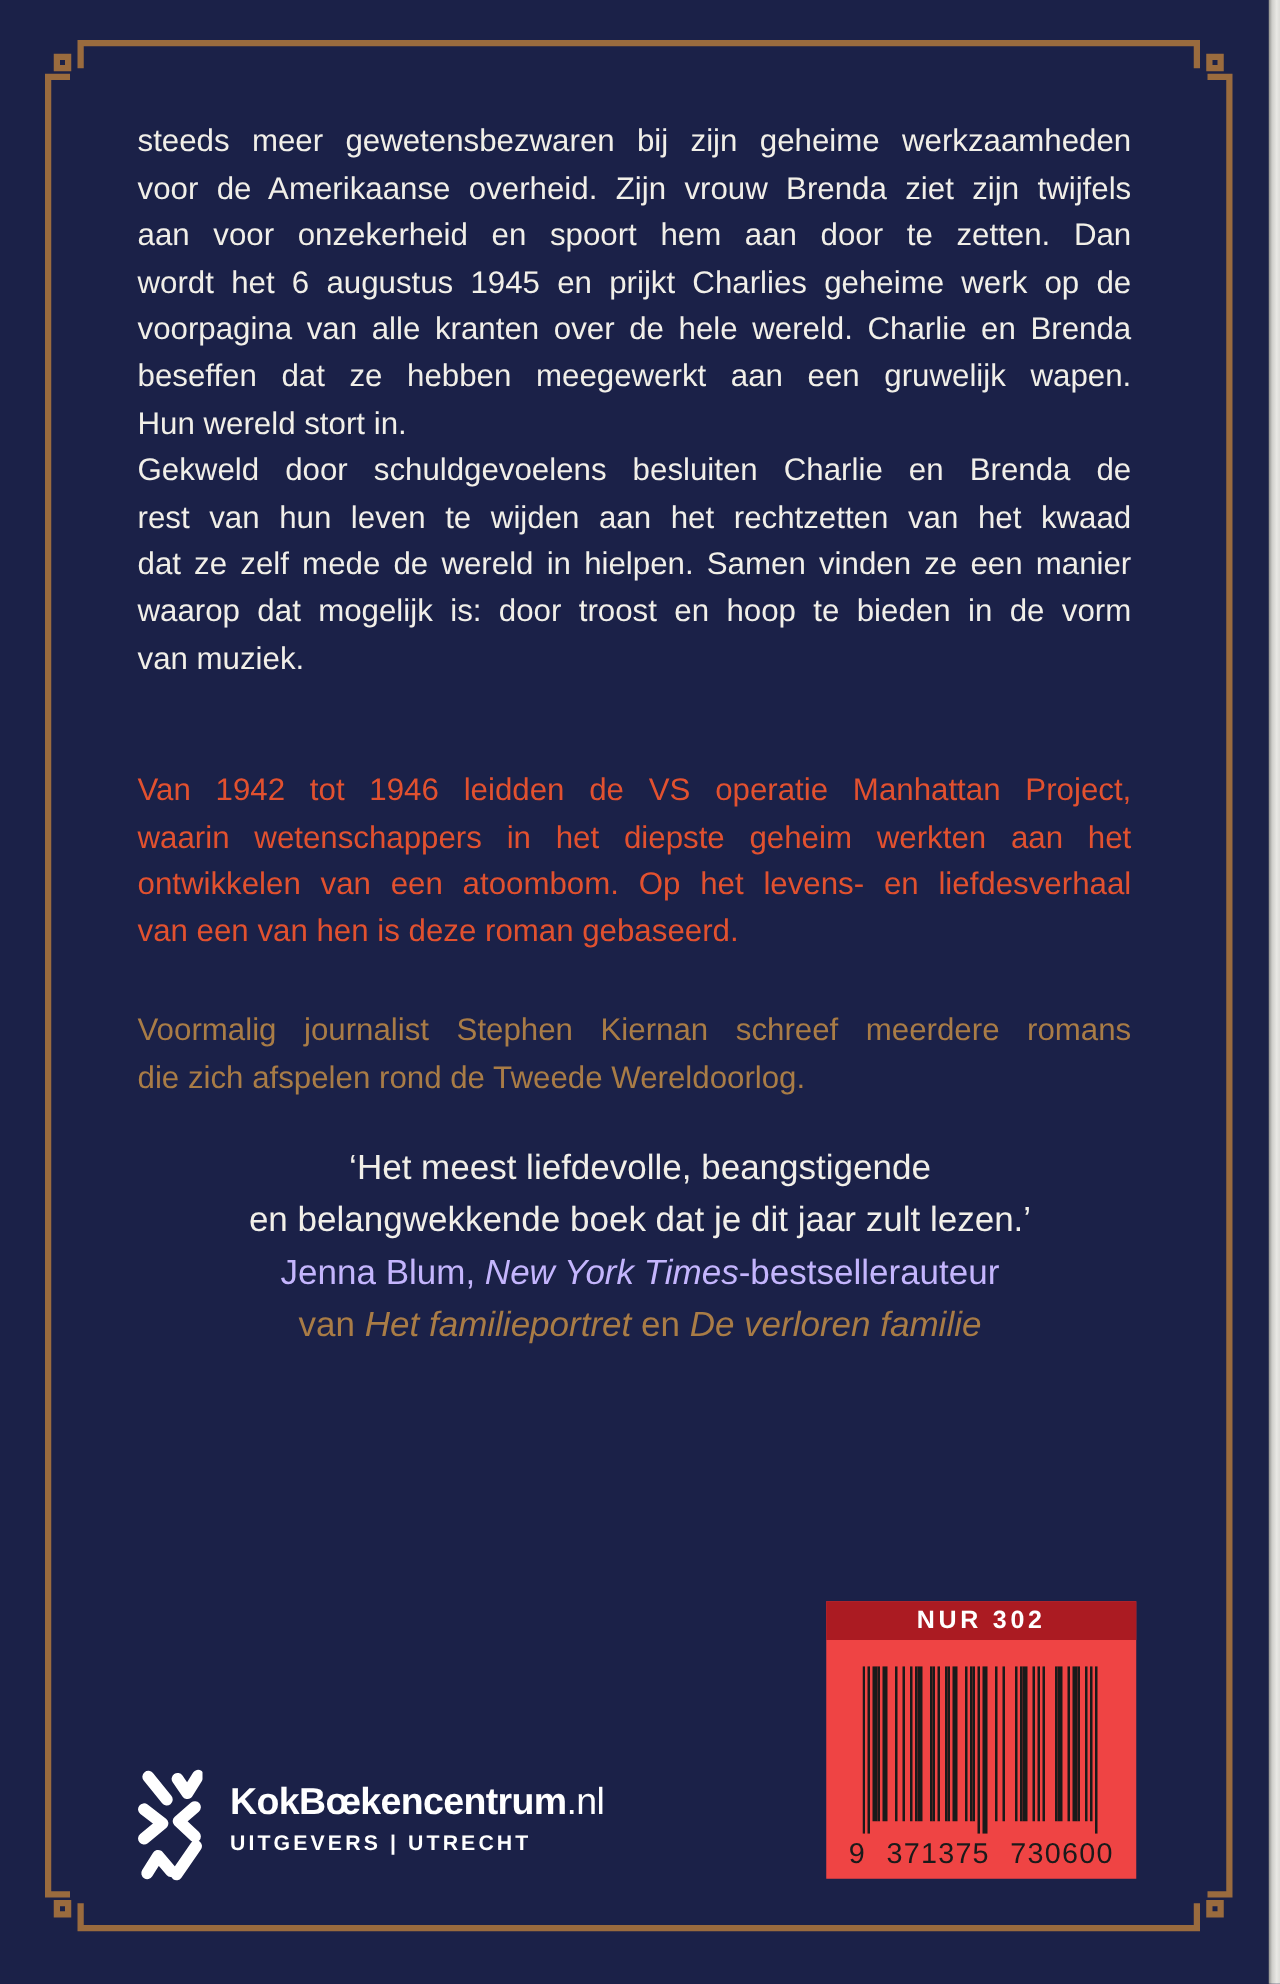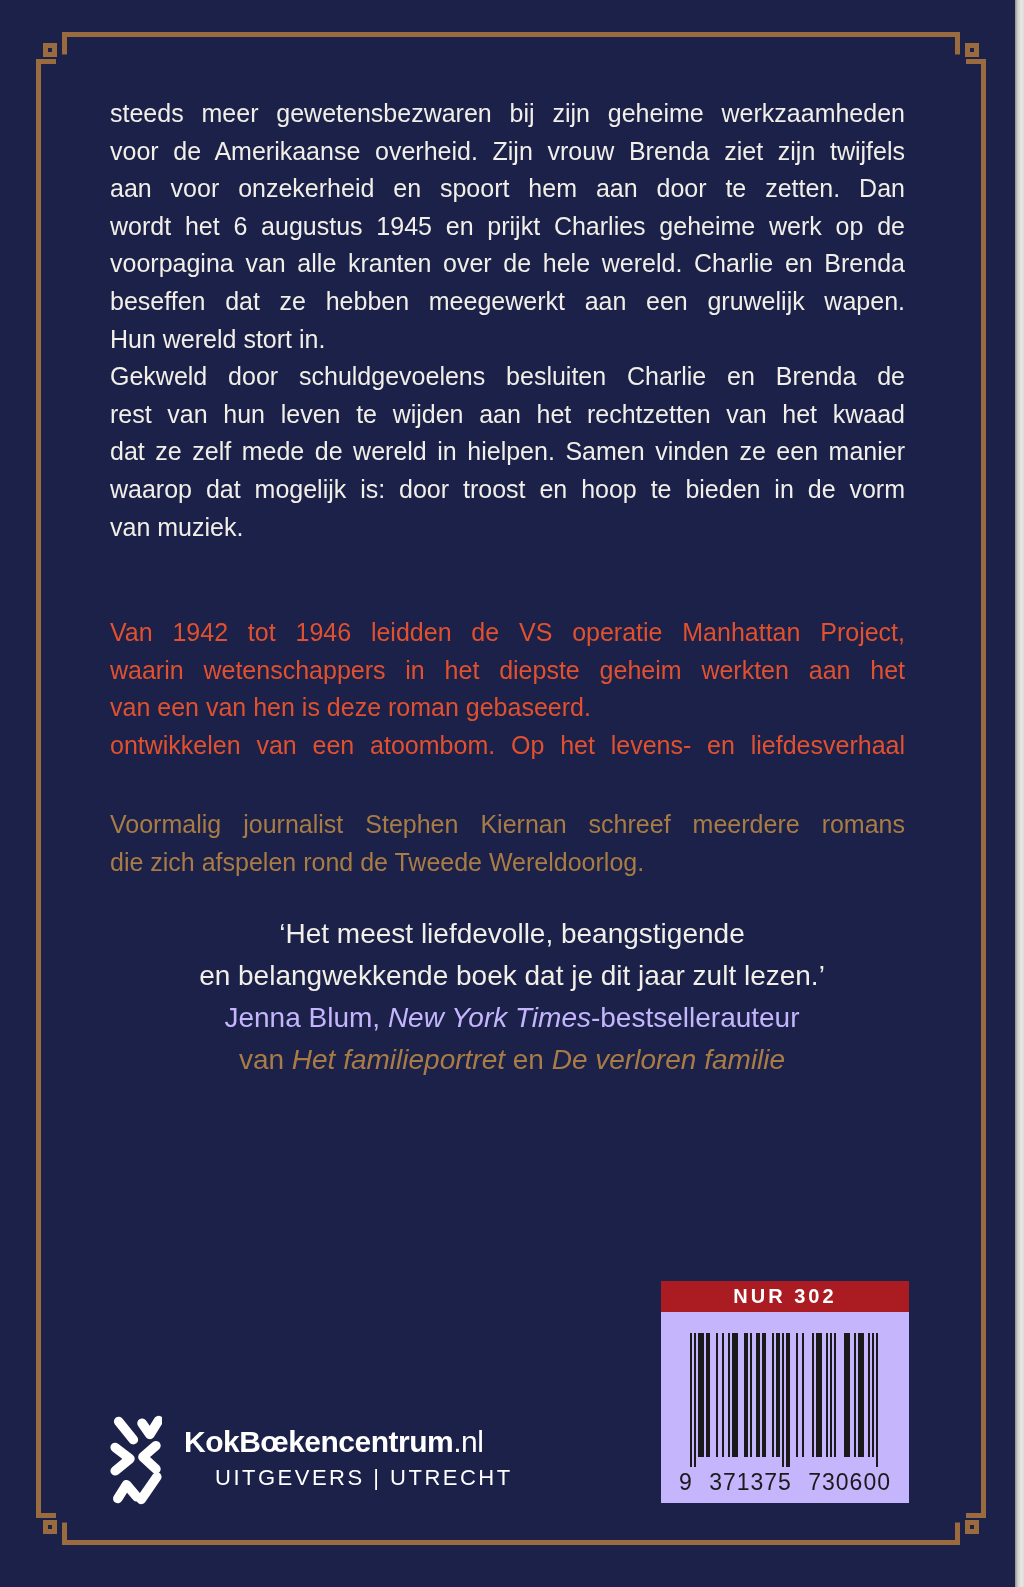--- a/index.html
+++ b/index.html
@@ -24,40 +24,40 @@
   }
   .textblock .line.last{text-align-last:left;}
   .synopsis{top:95px;}
   .hist-note{top:614px;}
   .author-note{top:806px;}
   
   .quote{position:absolute;left:38px;width:948px;top:913px;text-align:center;}
   .quote .qline{font-size:28px;line-height:42px;}
   .quote .qline .it{font-style:italic;}
   
-  .nur-block{position:absolute;left:661px;top:1281px;width:248px;height:222px;background:#c4b5fd;}
+  .nur-block{position:absolute;left:661px;top:1281px;width:248px;height:222px;background:#ef4444;}
   .nur-head{
     height:31px;display:flex;align-items:center;justify-content:center;
     color:#fff;font-weight:700;font-size:20px;letter-spacing:3px;
   }
   .barcode-area{padding-top:21px;}
   .bars{display:block;margin:0 auto;}
   .bnum{
     display:flex;justify-content:space-between;width:212px;margin:2px auto 0;
     color:#1a1a1a;font-size:23px;font-weight:400;
   }
   .bnum span{letter-spacing:1px;}
   
   .publisher{position:absolute;left:110px;top:1410px;display:flex;align-items:flex-start;}
   .logo-mark{margin-top:4px;}
   .ptext{margin-left:22px;padding-top:12px;color:#fff;}
   .pname{font-size:30px;line-height:40px;letter-spacing:-0.5px;}
   .pname .bold{font-weight:700;}
   .pname .tld{font-weight:400;}
-  .ptag{font-size:22px;font-weight:400;letter-spacing:2.5px;margin-top:3px;margin-left:31px;}
+  .ptag{font-size:17px;font-weight:700;letter-spacing:2.5px;margin-top:3px;}
 </style>
 </head>
 <body>
 
 <div class="cover" style="background: rgb(27, 33, 72);">
 
   <svg class="frame" width="1024" height="1587" viewBox="0 0 1024 1587">
     <g fill="none" stroke="#9a6b3e" stroke-width="5">
       <path d="M 64.5 54.5 V 34.5 H 957.5 V 54.5"></path>
       <path d="M 56 61.5 H 38.5 V 1515.5 H 56"></path>
@@ -87,22 +87,22 @@
         <div class="line">rest van hun leven te wijden aan het rechtzetten van het kwaad</div>
         <div class="line">dat ze zelf mede de wereld in hielpen. Samen vinden ze een manier</div>
         <div class="line">waarop dat mogelijk is: door troost en hoop te bieden in de vorm</div>
         <div class="line last">van muziek.</div>
       </div>
   </section>
 
   <section class="textblock hist-note" style="color: rgb(226, 81, 47);">
       <div class="line">Van 1942 tot 1946 leidden de VS operatie Manhattan Project,</div>
       <div class="line">waarin wetenschappers in het diepste geheim werkten aan het</div>
+      <div class="line">ontwikkelen van een atoombom. Op het levens- en liefdesverhaal</div>
       <div class="line last">van een van hen is deze roman gebaseerd.</div>
-      <div class="line">ontwikkelen van een atoombom. Op het levens- en liefdesverhaal</div>
     </section>
 
   <section class="textblock author-note" style="color: rgb(169, 124, 70);">
       <div class="line">Voormalig journalist Stephen Kiernan schreef meerdere romans</div>
       <div class="line last">die zich afspelen rond de Tweede Wereldoorlog.</div>
     </section>
 
   <section class="quote">
       <div class="qline" style="color: rgb(241, 239, 232);"><span>‘Het meest liefdevolle, beangstigende</span></div>
       <div class="qline" style="color: rgb(241, 239, 232);"><span>en belangwekkende boek dat je dit jaar zult lezen.’</span></div>

